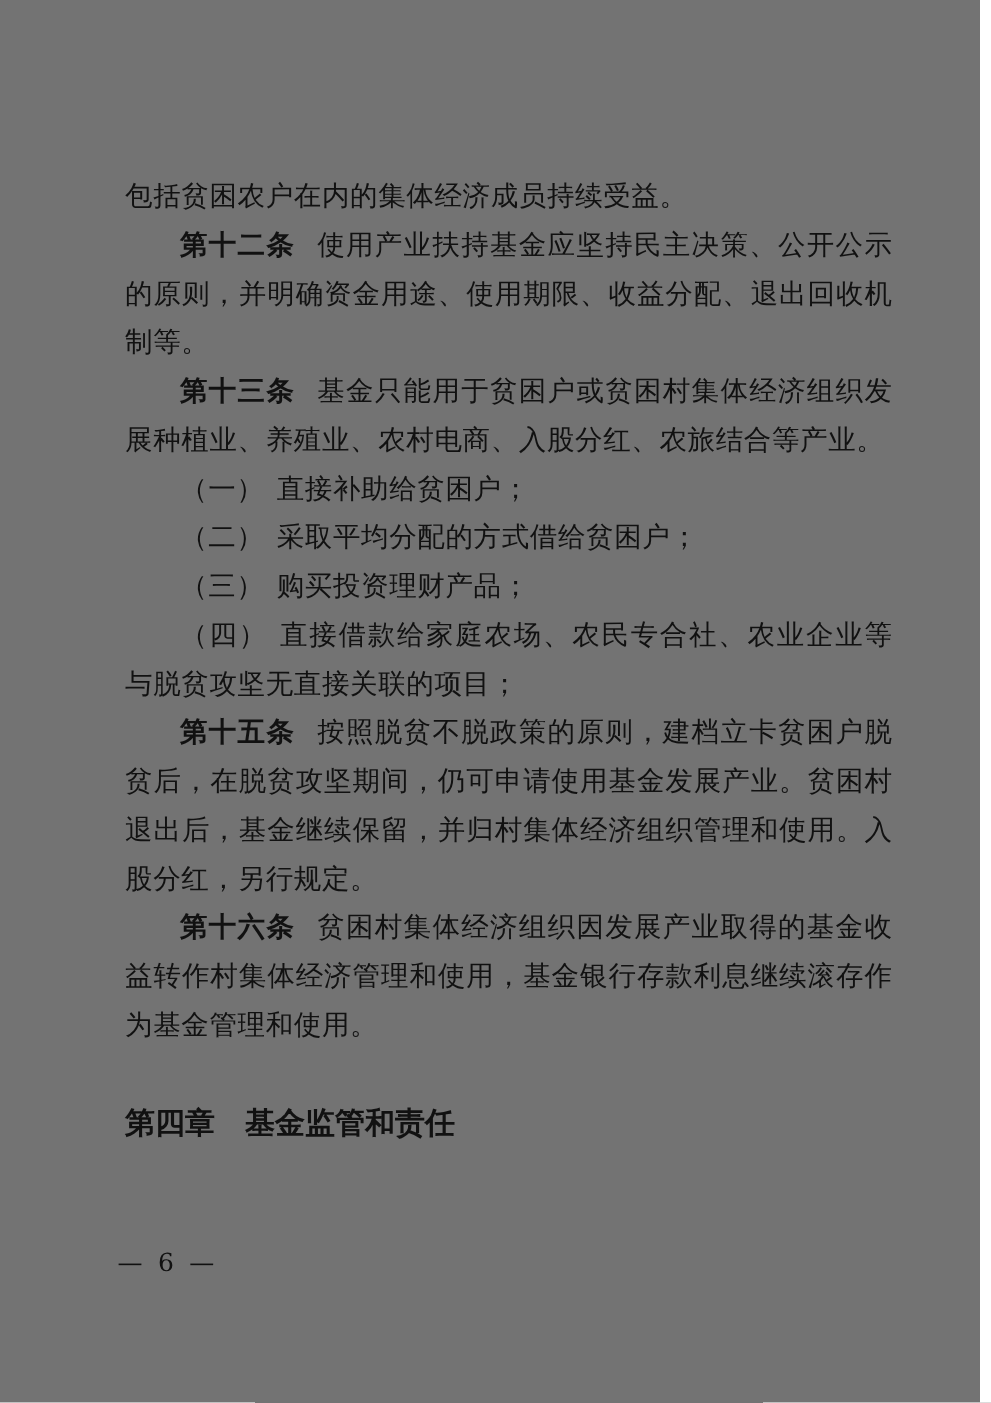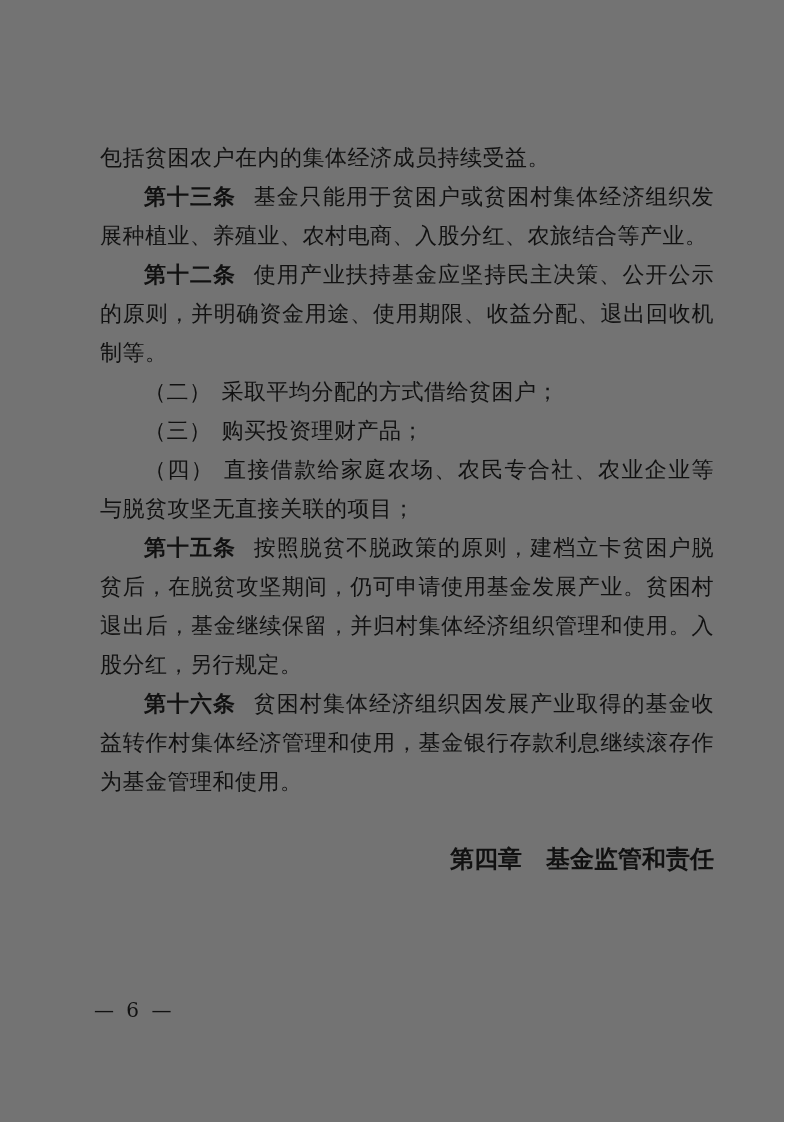--- a/index.html
+++ b/index.html
@@ -27,21 +27,21 @@
   }
   .para.indent { text-indent: 2em; }
   .lead { margin-right: 0.45em; }
   .lead.bold {
     font-weight: bold;
     font-family: "DejaVu Sans", "Liberation Sans", sans-serif;
     margin-right: 0.8em;
   }
   .chapter-heading {
     margin: 42px 0 0 0;
-    text-align: right;
+    text-align: left;
     font-size: 24px;
     font-weight: bold;
     font-family: "DejaVu Sans", "Liberation Sans", sans-serif;
     line-height: 32px;
   }
   .chapter-label { margin-right: 1em; }
   .page-number {
     position: absolute;
     left: 94px;
     top: 998px;
@@ -50,22 +50,23 @@
     color: #111111;
   }
 </style>
 </head>
 <body>
 
 <div class="page">
   <div class="content">
 
     <p class="para"><span>包括贫困农户在内的集体经济成员持续受益。</span></p>
+      <p class="para indent"><span class="lead bold">第十二条</span><span>使用产业扶持基金应坚持民主决策、公开公示的原则，并明确资金用途、使用期限、收益分配、退出回收机制等。</span></p>
       <p class="para indent"><span class="lead bold">第十三条</span><span>基金只能用于贫困户或贫困村集体经济组织发展种植业、养殖业、农村电商、入股分红、农旅结合等产业。</span></p>
-      <p class="para indent"><span class="lead bold">第十二条</span><span>使用产业扶持基金应坚持民主决策、公开公示的原则，并明确资金用途、使用期限、收益分配、退出回收机制等。</span></p>
+      <p class="para indent"><span class="lead">（一）</span><span>直接补助给贫困户；</span></p>
       <p class="para indent"><span class="lead">（二）</span><span>采取平均分配的方式借给贫困户；</span></p>
       <p class="para indent"><span class="lead">（三）</span><span>购买投资理财产品；</span></p>
       <p class="para indent"><span class="lead">（四）</span><span>直接借款给家庭农场、农民专合社、农业企业等与脱贫攻坚无直接关联的项目；</span></p>
       <p class="para indent"><span class="lead bold">第十五条</span><span>按照脱贫不脱政策的原则，建档立卡贫困户脱贫后，在脱贫攻坚期间，仍可申请使用基金发展产业。贫困村退出后，基金继续保留，并归村集体经济组织管理和使用。入股分红，另行规定。</span></p>
       <p class="para indent"><span class="lead bold">第十六条</span><span>贫困村集体经济组织因发展产业取得的基金收益转作村集体经济管理和使用，基金银行存款利息继续滚存作为基金管理和使用。</span></p>
       <h2 class="chapter-heading">
       <span class="chapter-label">第四章</span><span>基金监管和责任</span>
     </h2>
   </div>
   <div class="page-number">— 6 —</div>

